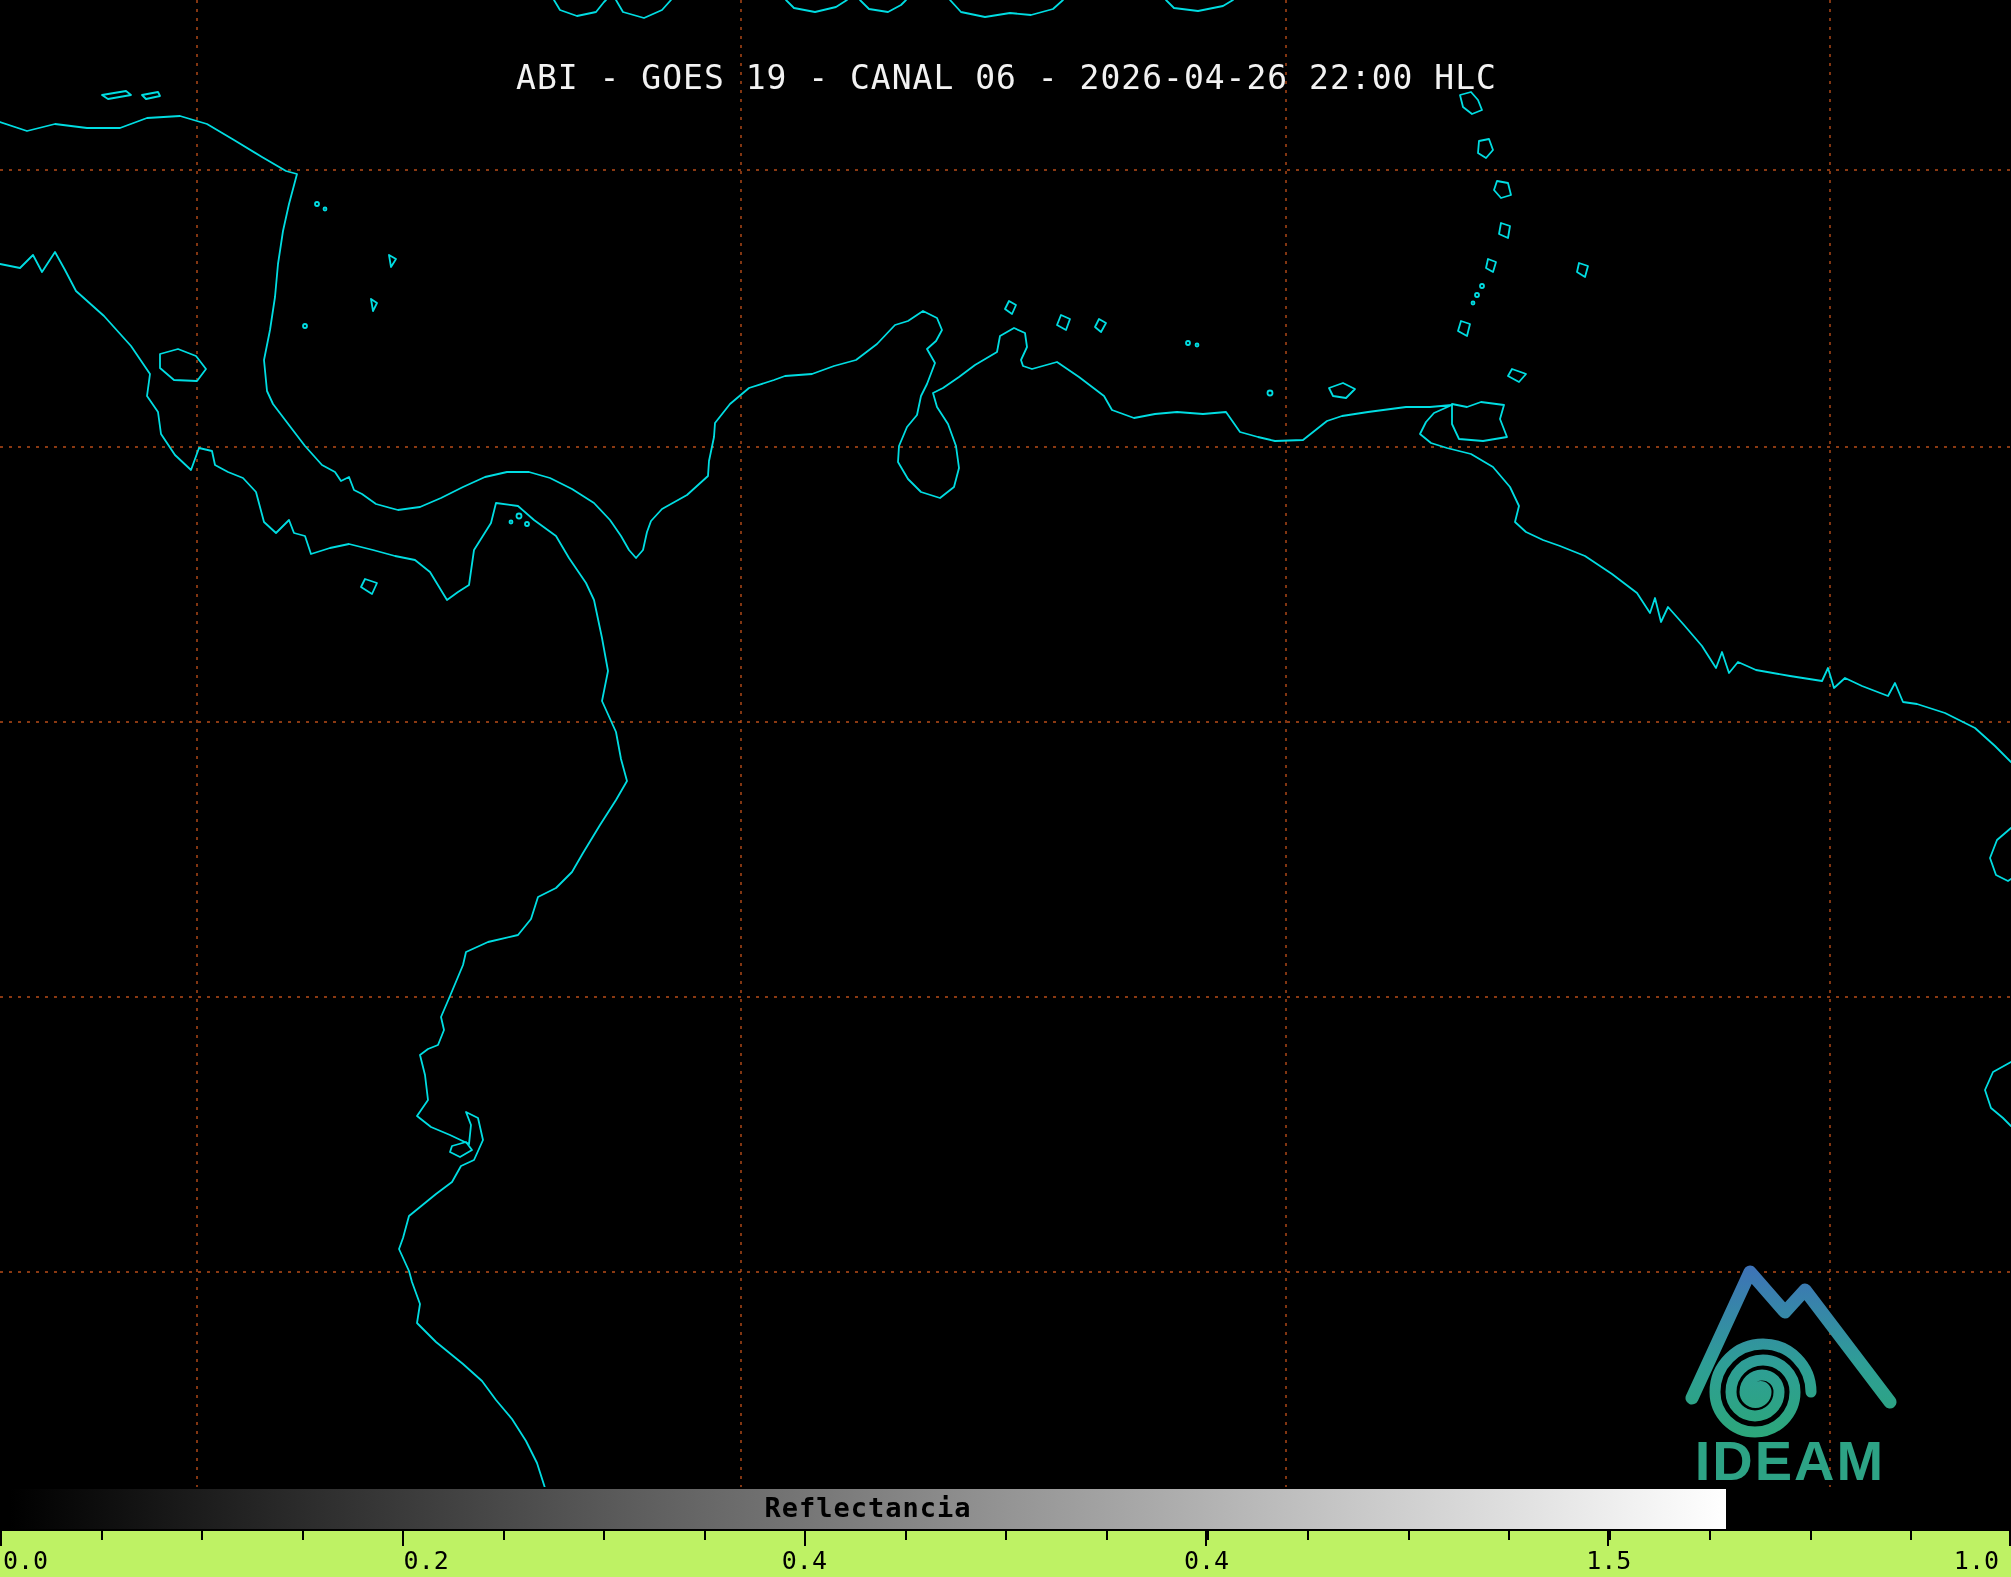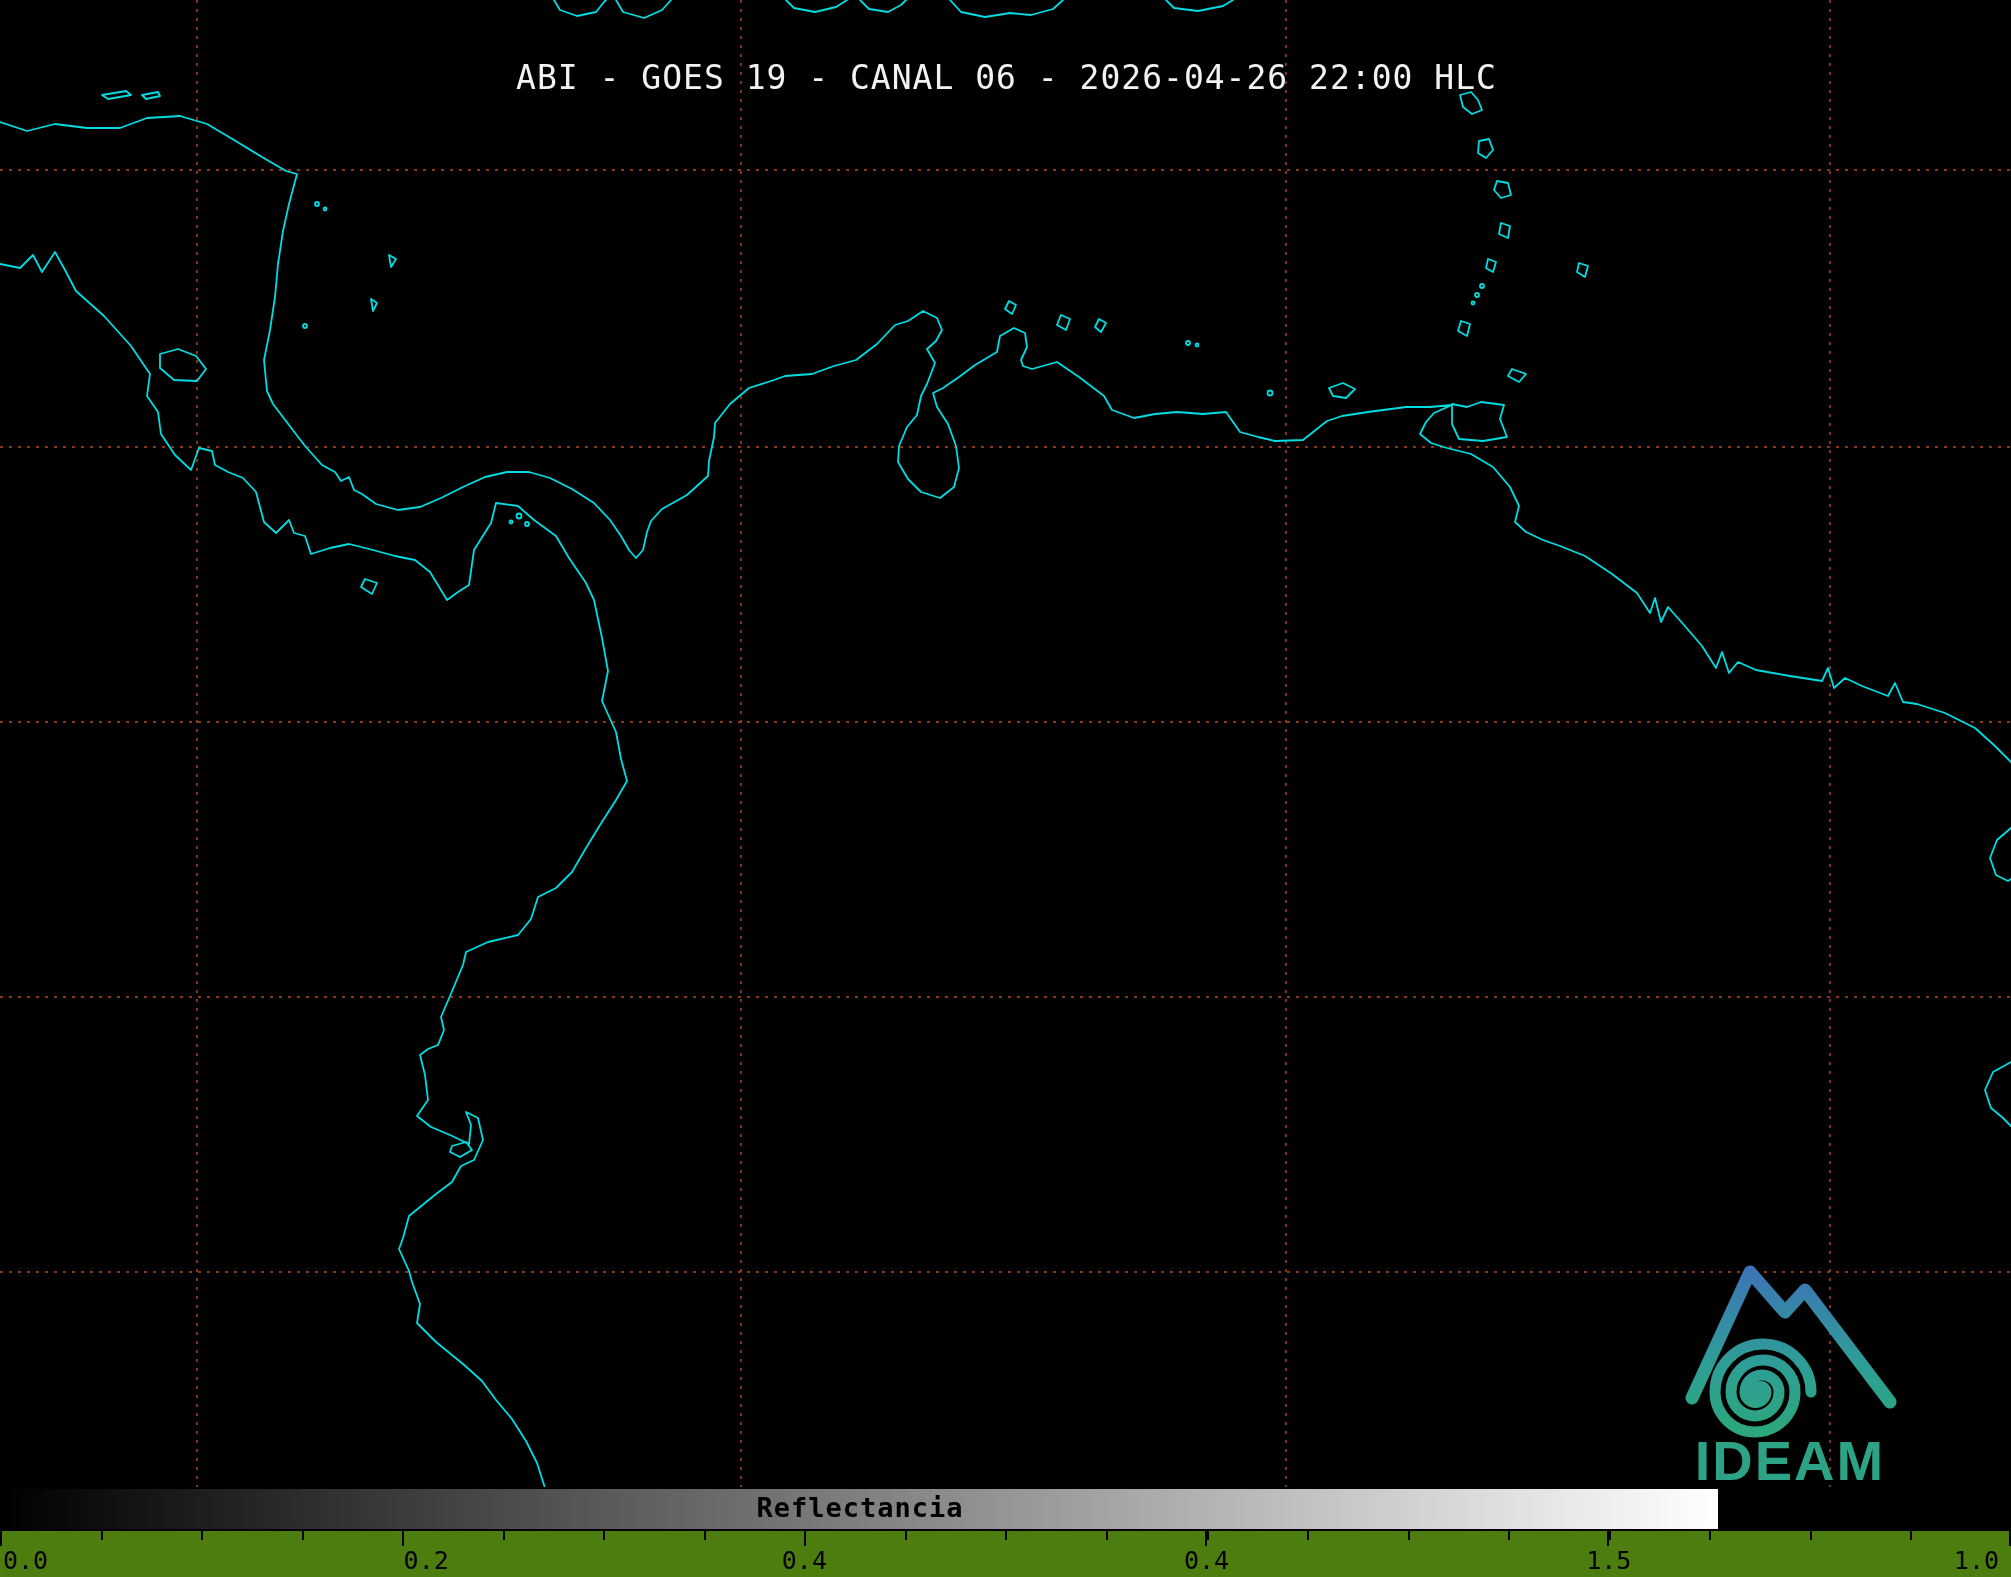--- a/index.html
+++ b/index.html
@@ -12,28 +12,29 @@
   .map-title{
     position:absolute;top:58px;left:1px;width:2011px;text-align:center;
     color:#f2f2f2;font-size:33px;letter-spacing:1px;white-space:pre;
     font-family:"DejaVu Sans Mono", monospace;
   }
   .colorbar{position:absolute;top:1487px;left:0;width:2011px;height:90px;}
   .cbar-gradient{
     position:relative;box-sizing:border-box;width:1720px;height:44px;
     background:linear-gradient(90deg,#000000 0%,#ffffff 100%);
     border:2px solid #000;
+    margin-left:8px;
   }
   .cbar-label{
     position:absolute;left:50%;top:50%;transform:translate(-50%,-54%);
     color:#000;font-weight:bold;font-size:27px;letter-spacing:1px;
     font-family:"DejaVu Sans Mono", monospace;
   }
   .cbar-axis{
-    position:relative;width:2011px;height:46px;background:#4d7c0f;overflow:hidden;
+    position:relative;width:2011px;height:46px;background:#bef264;overflow:hidden;
   }
   .ticks-minor{
     position:absolute;top:0;left:0;width:100%;height:9px;
     background:repeating-linear-gradient(90deg,#000 0px,#000 2px,transparent 2px,transparent 5%);
   }
   .ticks-major{
     position:absolute;top:0;left:0;width:100%;height:15px;box-sizing:border-box;
     background:repeating-linear-gradient(90deg,#000 0px,#000 2px,transparent 2px,transparent 20%);
     border-right:2px solid #000;
   }

